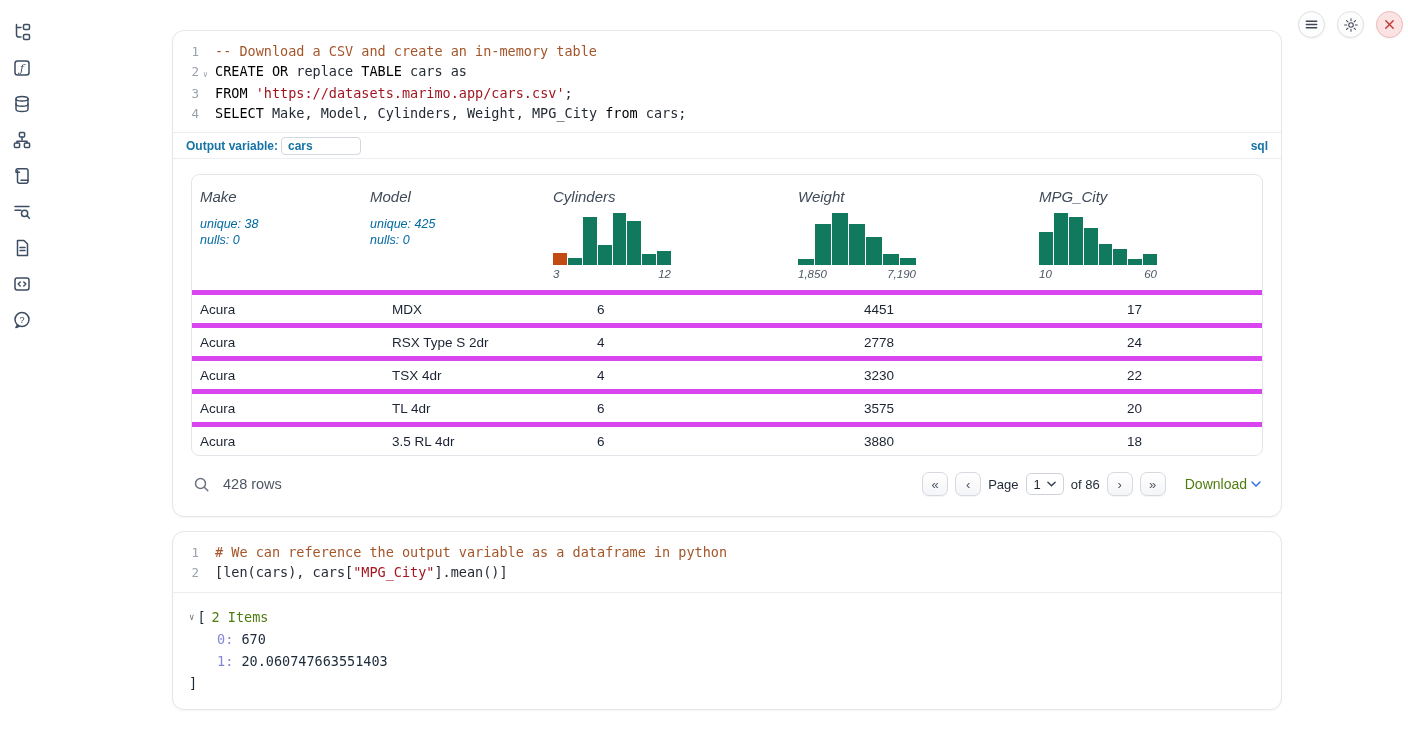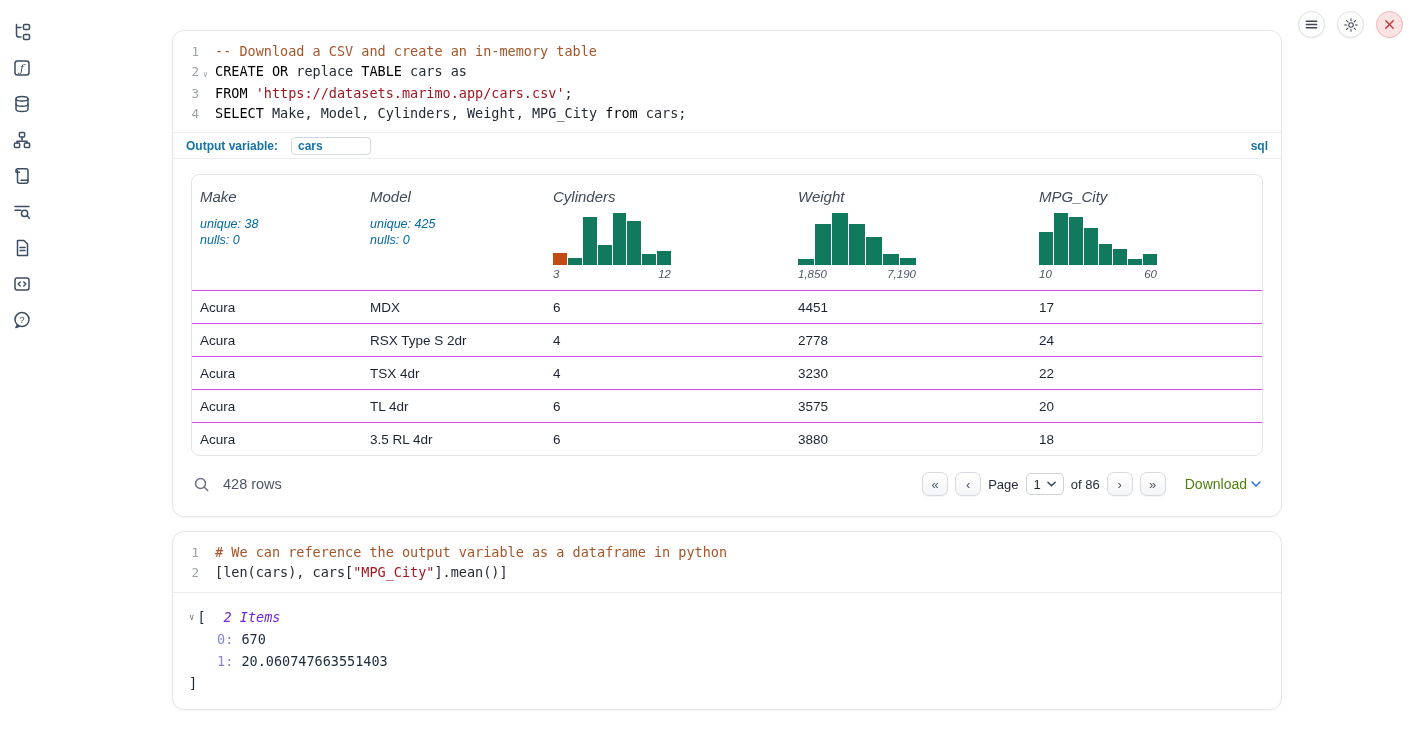--- a/index.html
+++ b/index.html
@@ -36,39 +36,39 @@
   .code-line { display:flex; }
   .gutter { width:26px; text-align:right; color:#9aa1ac; font-size:12.5px; flex:none; }
   .fold { width:13px; font-size:8px; color:#9aa1ac; text-align:center; flex:none; padding-top:3px; }
   .code-text { padding-left:3px; white-space:pre; }
   .tok-comment { color:#a4552a;margin-top:16px; }
   .tok-kw { color:#000000; }
   .tok-str { color:#a31621; }
   .tok-plain { color:#252b36; }
 
   .outvar-row { display:flex; align-items:center; height:27px; border-top:1px solid #ebedf1;
-    border-bottom:1px solid #ebedf1; padding:0 13px; gap:13px; }
+    border-bottom:1px solid #ebedf1; padding:0 13px; gap:3px; }
   .outvar-label { font-size:12px; font-weight:bold; color:#1573a6; }
   .outvar-input { width:80px; height:18px; border:1px solid #d3d8de; border-radius:4px;
     font-size:12px; font-weight:bold; color:#1573a6; padding:0 6px;
     font-family:"Liberation Sans", sans-serif; }
   .lang-badge { margin-left:auto; font-size:12px; font-weight:bold; color:#1573a6; }
 
   
   .cell-output { padding:15px 18px 0; }
   .datatable { border:1px solid #e2e5ea; border-radius:8px; overflow:hidden; }
   .dt-grid { display:grid; grid-template-columns:170px 183px 245px 241px 1fr; }
   .dt-header .col { padding:13px 8px 10px;font-style:italic; }
   .col-label { font-size:15px; color:#3f4a58; }
   .col-stats { margin-top:11px; font-size:12.5px; color:#0369a1; line-height:16px; }
   .hist-wrap { margin-top:8px; width:118px; }
   .hist { display:flex; align-items:flex-end; gap:1px; height:52px; }
   .hist .bar { flex:1; }
   .hist-axis { display:flex; justify-content:space-between; font-size:11.5px; color:#4b5563; margin-top:3px; }
-  .dt-row { border-top:1px solid #d946ef; height:33px; font-size:13.5px; color:#1b2332; }
+  .dt-row { border-top:5px solid #d946ef; height:33px; font-size:13.5px; color:#1b2332;gap:22px; }
   .dt-row .cell-val { display:flex; align-items:center; padding:0 8px; }
 
   .dt-footer { display:flex; align-items:center; height:44px; margin:6px 0 10px; padding:0 2px; gap:13px; }
   .search-btn { background:none; border:none; padding:0; cursor:pointer; display:flex; }
   .row-count { font-size:14.5px; color:#4e5665; }
   .pager { margin-left:auto; display:flex; align-items:center; gap:7px; }
   .pg-btn { width:26px; height:24px; border:1px solid #d6dae0; border-radius:7px;
     background:linear-gradient(#ffffff,#f4f5f7); color:#4b5563; font-size:13px; line-height:1;
     display:flex; align-items:center; justify-content:center; cursor:pointer;
     box-shadow:0 1px 1px rgba(0,0,0,.05); padding:0; }
@@ -76,21 +76,21 @@
   .page-select { display:flex; align-items:center; gap:6px; border:1px solid #cfd4da; border-radius:5px;
     height:22px; padding:0 7px; font-size:13px; color:#1f2734; background:#fff; cursor:pointer; }
   .download { margin-left:12px; display:flex; align-items:center; gap:4px; color:#4d7c0f;
     font-size:14px; background:none; border:none; cursor:pointer; padding:0; }
 
   
   .tree-output { border-top:1px solid #ebedf1; padding:13px 16px 15px;
     font-family:"DejaVu Sans Mono", monospace; font-size:13.5px; line-height:22px; color:#1c2b3a; }
   .tree-head { display:flex; align-items:center; }
   .tree-chevron { color:#6b7280; font-size:9px; margin-right:3px; }
-  .items-label { font-style:italic; color:#6d28d9; margin-left:18px; }
+  .items-label { color:#4d7c0f; margin-left:6px; }
   .tree-entry { padding-left:28px; }
   .tree-index { color:#8587d6; }
 </style>
 </head>
 <body>
 
 <aside class="sidebar">
   <button class="side-btn">
     <svg width="20" height="20" viewBox="0 0 20 20">
       <path d="M4.5 2.5v10c0 1.6 1 2.6 2.6 2.6h1.9"></path>

